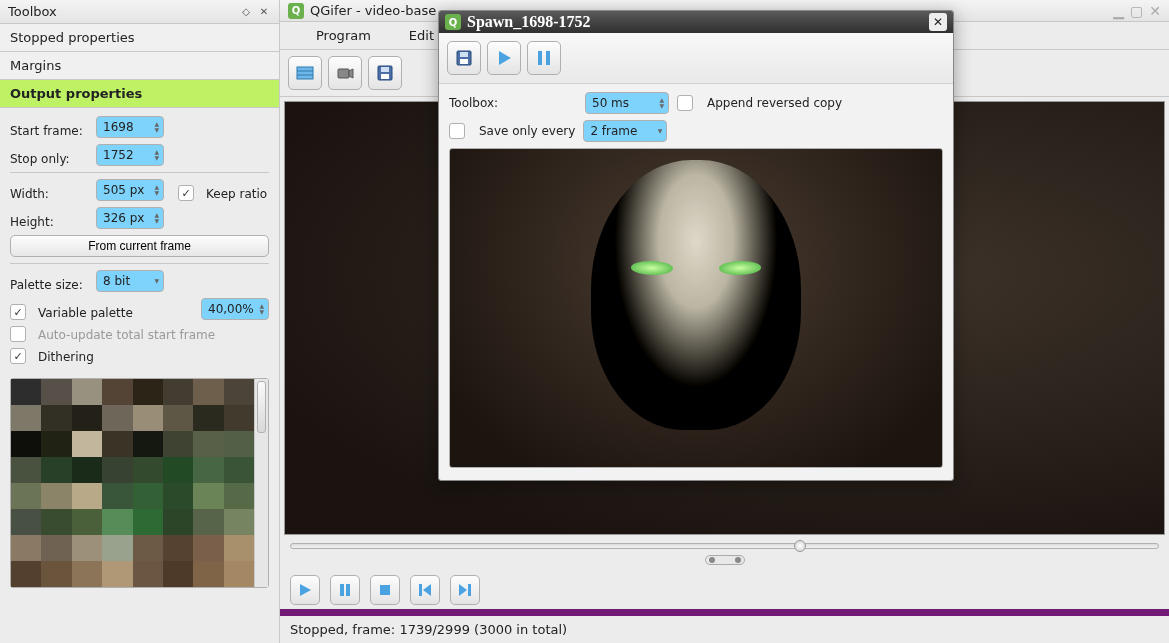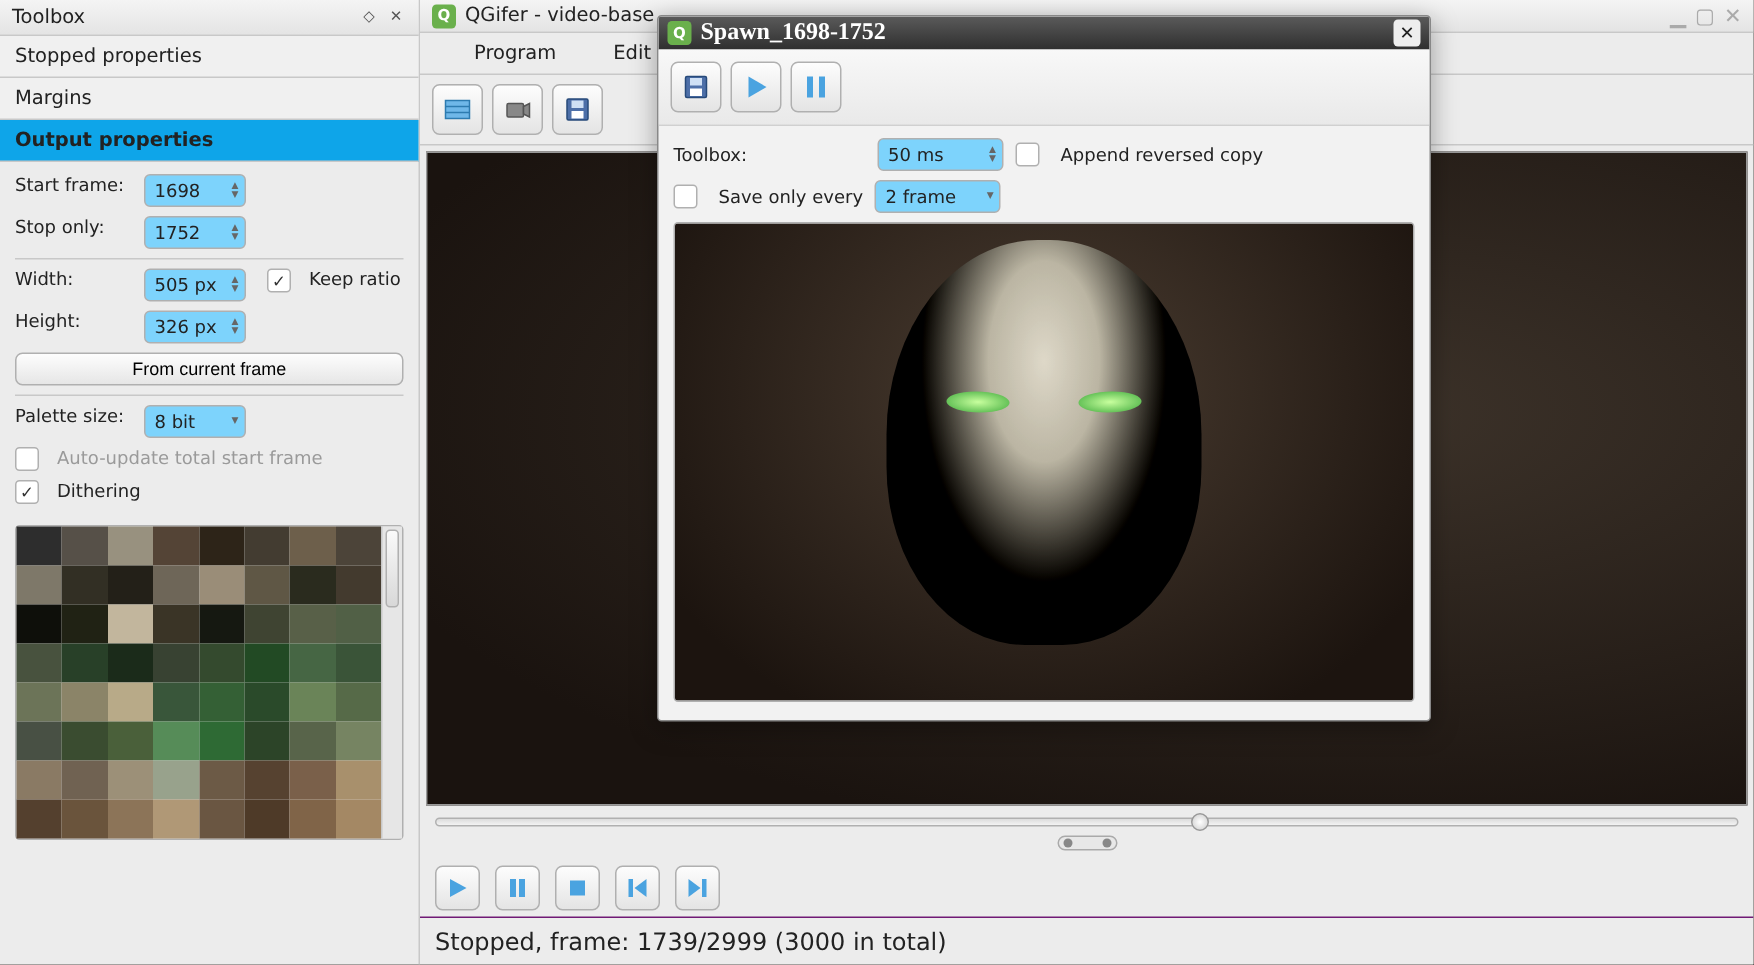--- a/index.html
+++ b/index.html
@@ -35,23 +35,23 @@
 .toolbox-header .ctl { width: 14px; height: 14px; margin-left: 4px;
   display:flex;align-items:center;justify-content:center;
   font-size:10px;color:#555;cursor:pointer;}
 .section-tab {
   padding: 6px 10px;
   border-bottom: 1px solid #c8c8c8;
   background:#f0f0f0;
   font-size: 13px;
   position:relative;
 }
-.section-tab.active { font-weight:bold; background:#0ea5e9; }
+.section-tab.active { font-weight:bold; background:#bef264; }
 .section-body { padding: 8px 10px; }
-.row { display:flex; align-items:flex-start; margin-bottom:6px; gap:6px; }
+.row { display:flex; align-items:flex-end; margin-bottom:6px; gap:6px; }
 .row label { flex: 0 0 80px; }
 .row .grow { flex:1; }
 .spinbox {
   display:inline-flex; align-items:center;
   border:1px solid #b0b0b0; border-radius:4px;
   background:#7dd3fc; height:22px; padding:0 4px 0 6px;
   min-width:68px; justify-content:space-between;
 }
 .spinbox .val { font-size:12px; }
 .spinbox .arrows { display:flex;flex-direction:column;font-size:6px;line-height:6px;color:#666;margin-left:4px;}
@@ -98,21 +98,21 @@
 .video-dark{position:absolute;inset:0;background:radial-gradient(ellipse at 70% 40%, #3d332a 0%, #1a130f 80%);}
 .slider-bar{padding:4px 10px;}
 .slider-track{height:6px;background:linear-gradient(#dcdcdc,#f3f3f3);border:1px solid #b0b0b0;border-radius:3px;position:relative;}
 .slider-thumb{position:absolute;top:-4px;width:12px;height:12px;background:radial-gradient(#fff,#ccc);border:1px solid #999;border-radius:50%;left:58%;}
 .handle-row{display:flex;justify-content:center;padding:2px 0 6px;}
 .handle{width:40px;height:10px;border:1px solid #aaa;border-radius:5px;background:#e8e8e8;position:relative}
 .handle::before,.handle::after{content:"";position:absolute;top:1px;width:6px;height:6px;border-radius:50%;background:#888;}
 .handle::before{left:3px}.handle::after{right:3px}
 .playbar{display:flex;gap:10px;padding:4px 10px;}
 .play-btn{width:30px;height:30px;border:1px solid #b0b0b0;border-radius:5px;background:linear-gradient(#fdfdfd,#e4e4e4);display:flex;align-items:center;justify-content:center;}
-.statusbar{padding:6px 10px;border-top:1px solid #701a75;font-size:16px;}
+.statusbar{padding:6px 10px;border-top:7px solid #701a75;font-size:13px;}
 
 
 .dialog{
   position:absolute;left:438px;top:10px;width:516px;
   background:#f2f2f2;border:1px solid #888;
   box-shadow:0 4px 18px rgba(0,0,0,.35);
   border-radius:3px;overflow:hidden;
 }
 .dialog-title{
   height:22px;background:linear-gradient(#5a5a5a,#2f2f2f);
@@ -196,20 +196,28 @@
           <span class="arrows">▲<br>▼</span>
         </div>
       </div>
       <button class="btn wide">From current frame</button>
       <hr>
       <div class="row">
         <label style="flex:0 0 80px">Palette size:</label>
         <div class="spinbox">
           <span class="val">8 bit</span>
           <span class="arrows">▼</span>
+        </div>
+      </div>
+      <div class="row">
+        <span class="checkbox checked"></span>
+        <span class="grow">Variable palette</span>
+        <div class="spinbox">
+          <span class="val">40,00%</span>
+          <span class="arrows">▲<br>▼</span>
         </div>
       </div>
       <div class="row muted">
         <span class="checkbox"></span>
         <span>Auto-update total start frame</span>
       </div>
       <div class="row">
         <span class="checkbox checked"></span>
         <span>Dithering</span>
       </div>

